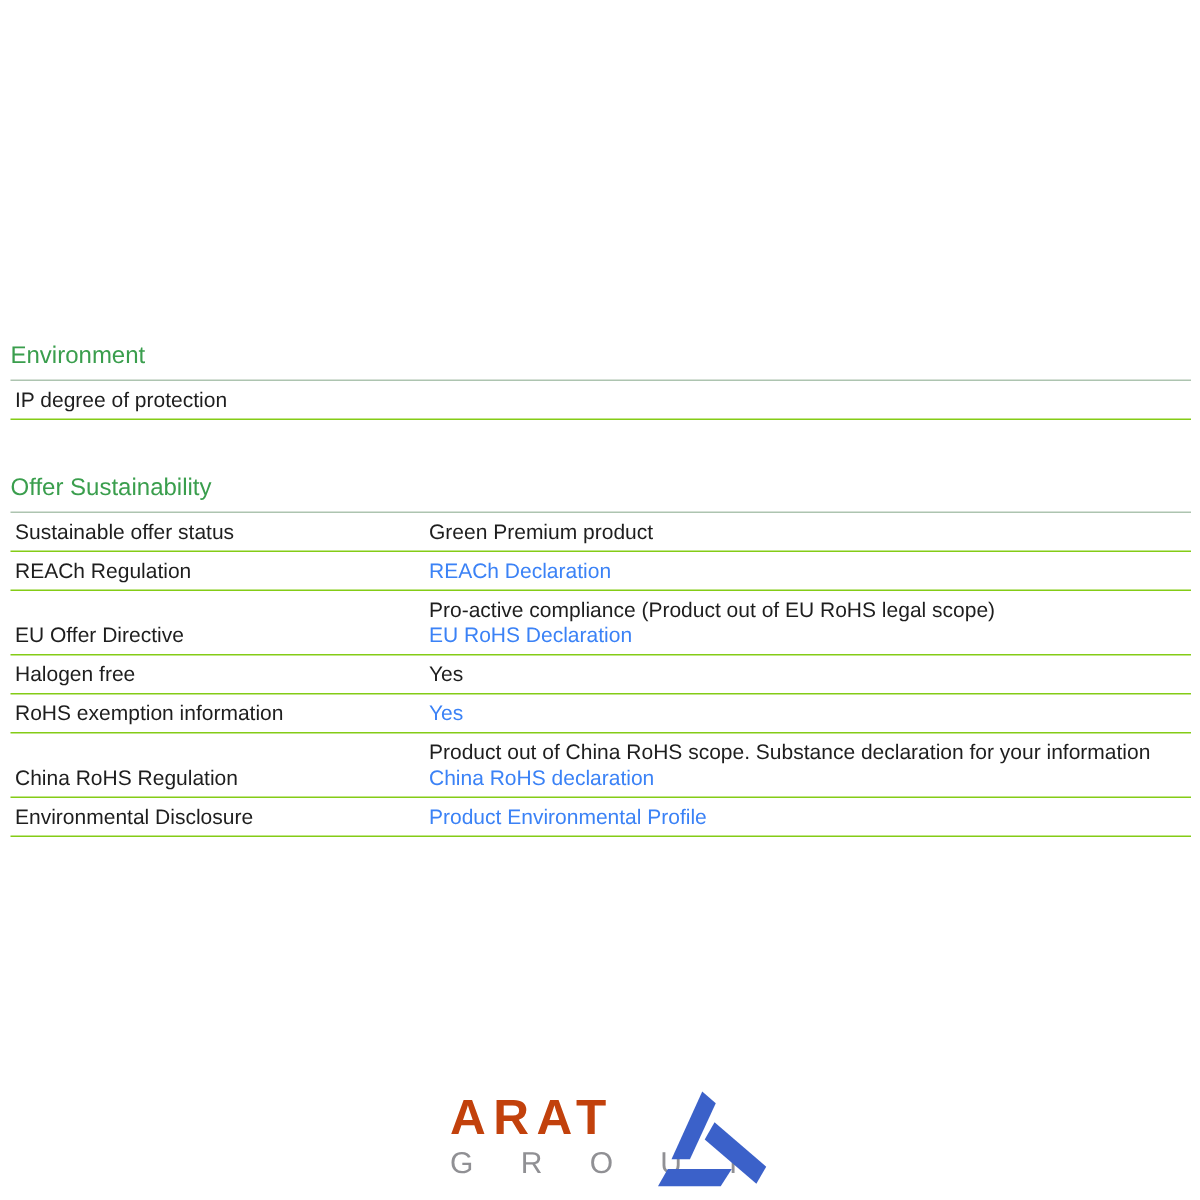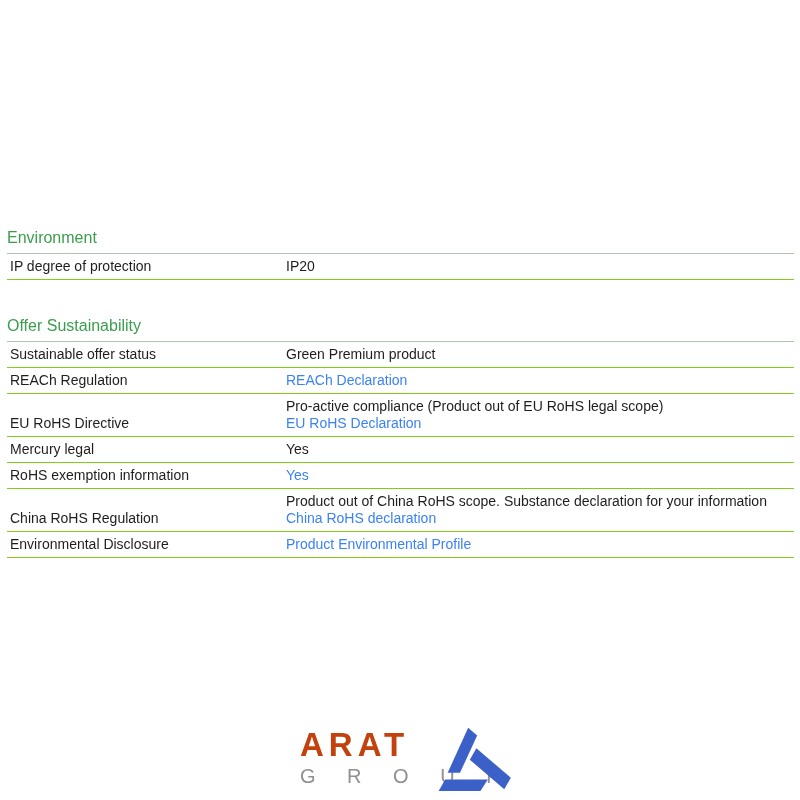--- a/index.html
+++ b/index.html
@@ -94,23 +94,20 @@
 </head>
 <body>
 
 <div class="page">
   <div class="content">
 
     <div class="section">
       <h2 class="section-title">Environment</h2>
       <div class="row">
         <div class="label">IP degree of protection</div>
-        <div class="value">
-          <span class="value-line">IP20</span>
-        </div>
       </div>
     </div>
 
     <div class="section">
       <h2 class="section-title">Offer Sustainability</h2>
 
       <div class="row">
         <div class="label">Sustainable offer status</div>
         <div class="value">
           <span class="value-line">Green Premium product</span>
@@ -118,29 +115,29 @@
       </div>
 
       <div class="row">
         <div class="label">REACh Regulation</div>
         <div class="value">
           <span class="value-line link">REACh Declaration</span>
         </div>
       </div>
 
       <div class="row">
-        <div class="label">EU RoHS Directive</div>
+        <div class="label">EU Offer Directive</div>
         <div class="value">
           <span class="value-line">Pro-active compliance (Product out of EU RoHS legal scope)</span>
           <span class="value-line link">EU RoHS Declaration</span>
         </div>
       </div>
 
       <div class="row">
-        <div class="label">Mercury legal</div>
+        <div class="label">Halogen free</div>
         <div class="value">
           <span class="value-line">Yes</span>
         </div>
       </div>
 
       <div class="row">
         <div class="label">RoHS exemption information</div>
         <div class="value">
           <span class="value-line link">Yes</span>
         </div>

